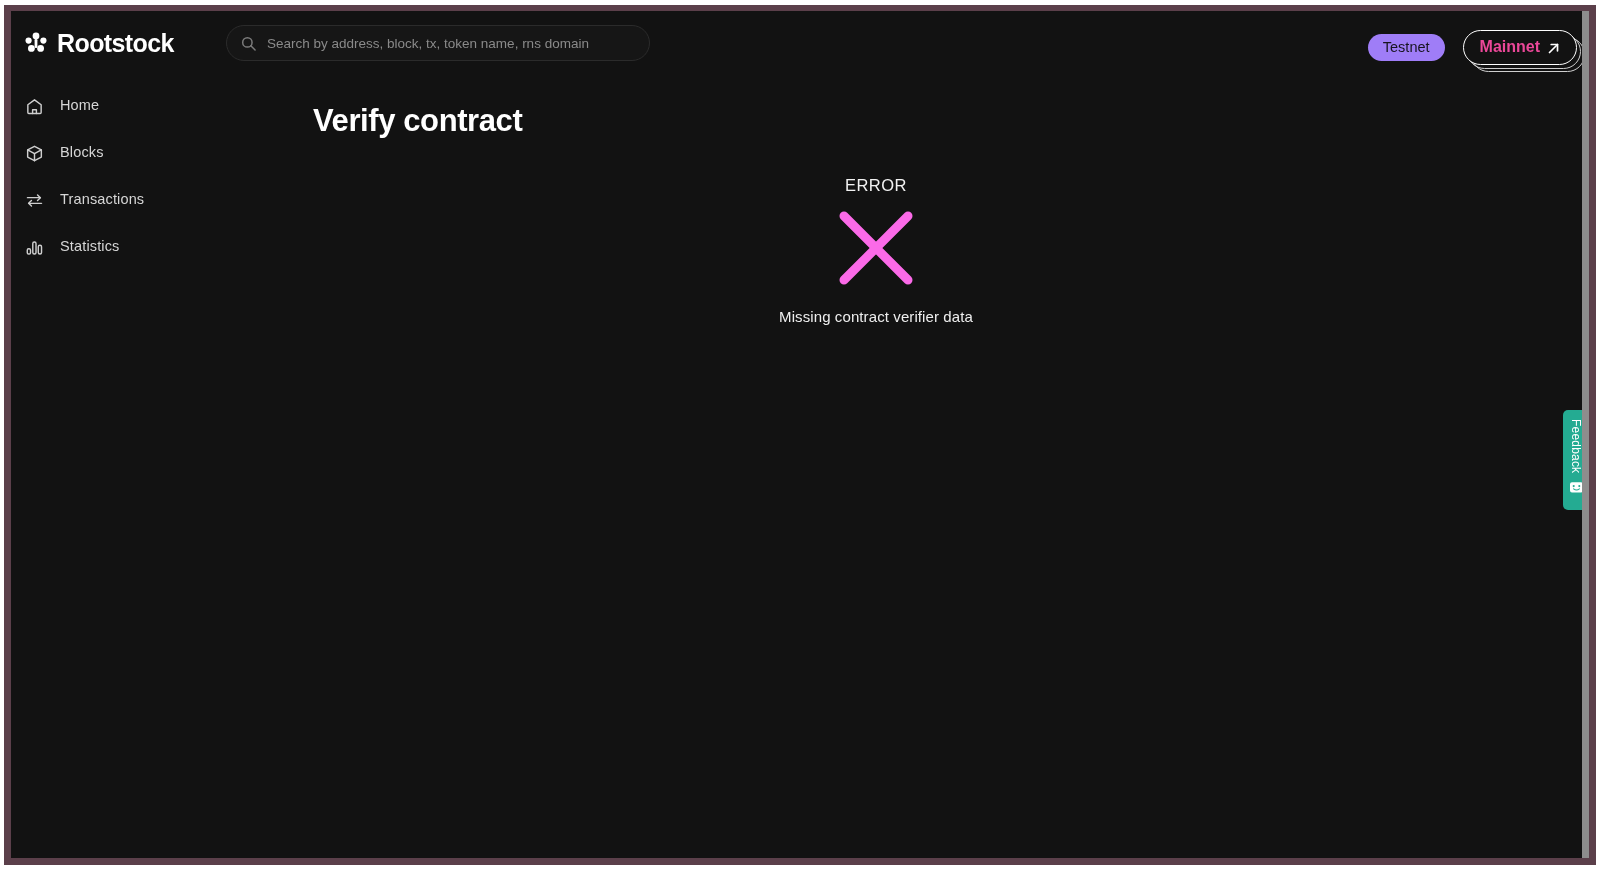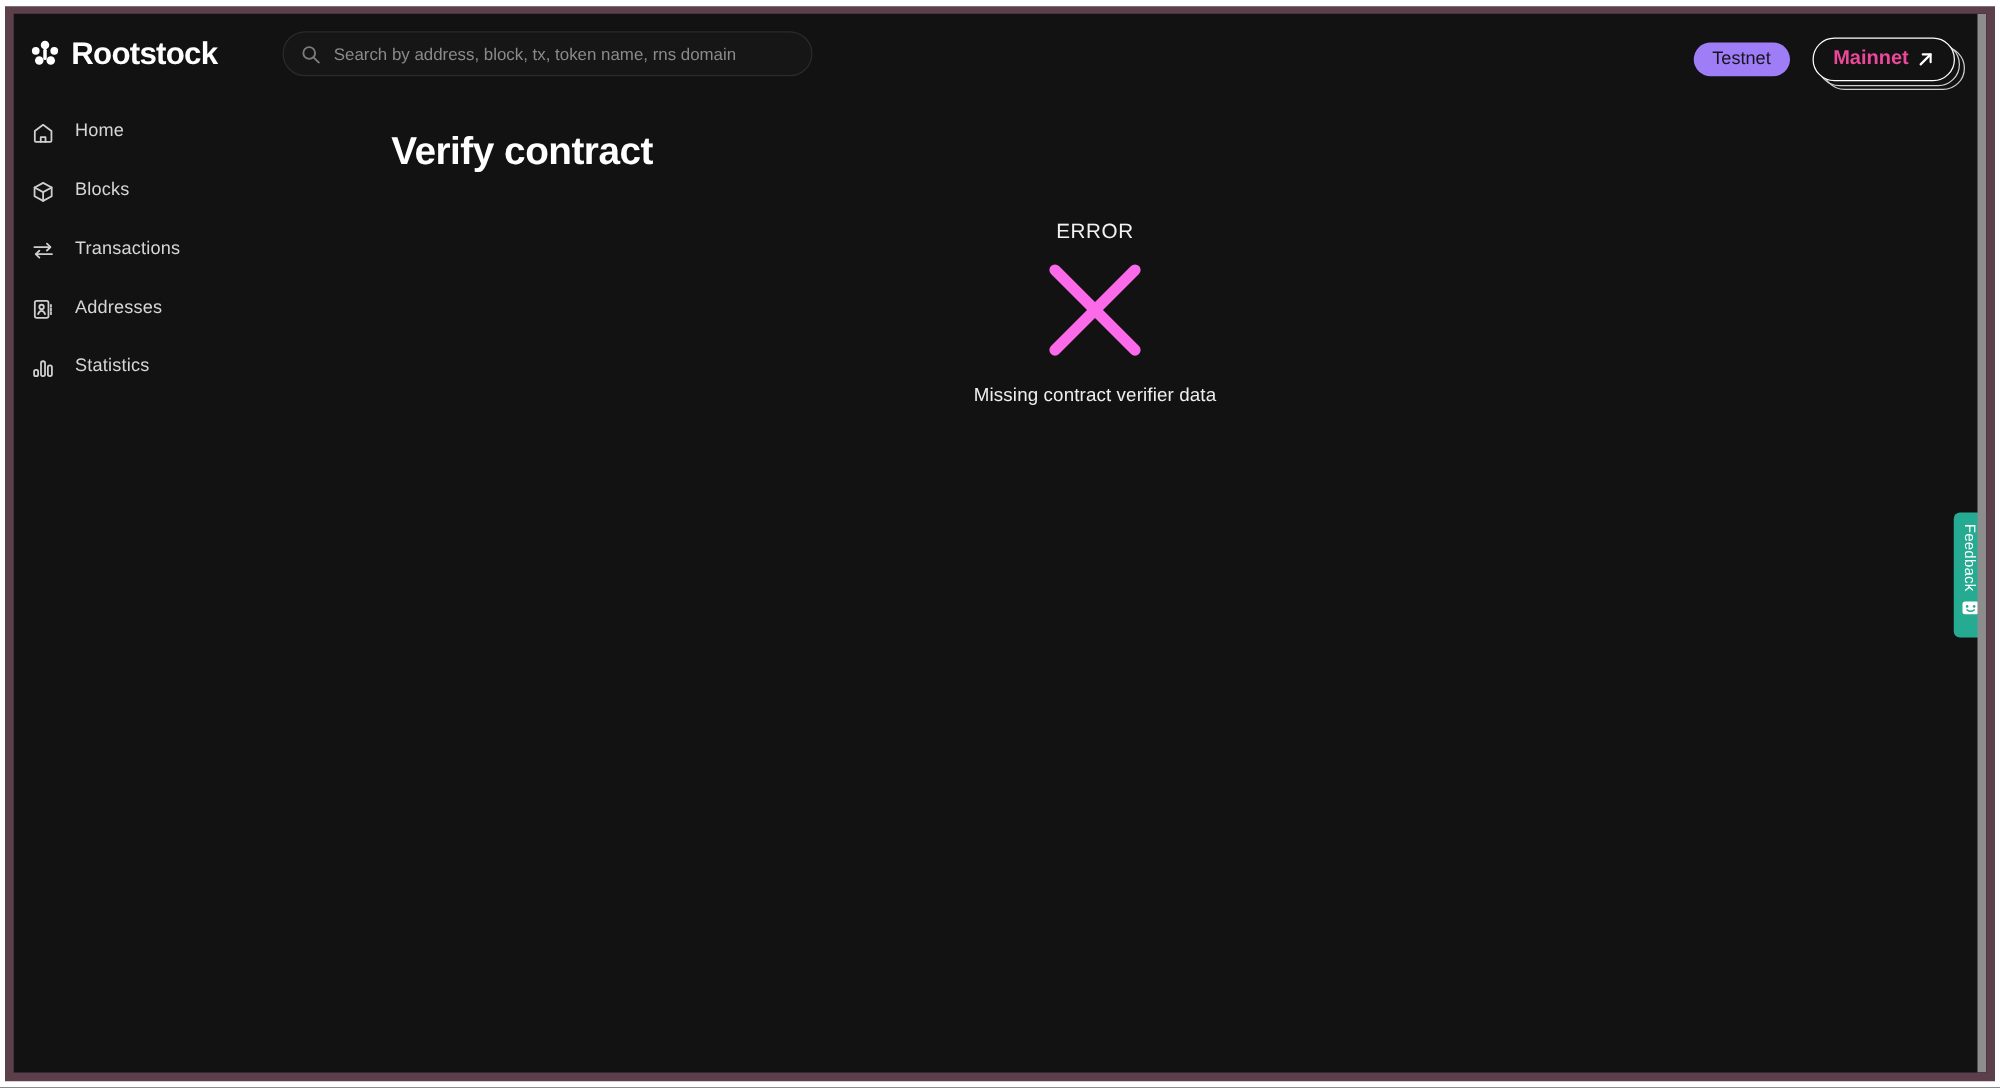--- a/index.html
+++ b/index.html
@@ -79,21 +79,21 @@
     outline: none;
     color: #e5e5e5;
     font-family: "Liberation Sans", sans-serif;
     font-size: 13.5px;
   }
   .search-input::placeholder { color: #8a8a8a; }
 
   
   .net-group {
     position: absolute;
-    right: 25px;
+    right: 12px;
     top: 19px;
     display: flex;
     align-items: center;
     gap: 18px;
   }
   .badge-testnet {
     background: #9f7df7;
     color: #17141f;
     font-size: 14.5px;
     padding: 4px 15px 5px;
@@ -303,31 +303,20 @@
             <svg viewBox="0 0 20 20" fill="none" stroke="#cfcfcf" stroke-width="1.5" stroke-linecap="round" stroke-linejoin="round">
               <path d="M2.6 7 H16"></path>
                 <polyline points="13.2,4.1 16.2,7 13.2,9.9"></polyline>
               <path d="M17.4 13 H4"></path>
                 <polyline points="6.8,10.1 3.8,13 6.8,15.9"></polyline>
             </svg>
           </span>
           <span class="nav-label">Transactions</span>
         </a>
 
-        <a class="nav-item">
-          <span class="nav-icon">
-            <svg viewBox="0 0 20 20" fill="none" stroke="#cfcfcf" stroke-width="1.5" stroke-linejoin="round" stroke-linecap="round">
-              <rect x="3" y="2.8" width="11.5" height="14.4" rx="1.6"></rect>
-              <circle cx="8.7" cy="8" r="1.9"></circle>
-              <path d="M5.8 14 c.6-2 2-2.7 2.9-2.7 s2.3.7 2.9 2.7"></path>
-              <path d="M16.6 6.2 v1.6 M16.6 9.3 v1.6 M16.6 12.4 v1.6"></path>
-            </svg>
-          </span>
-          <span class="nav-label">Addresses</span>
-        </a>
 
 
 
         <a class="nav-item">
           <span class="nav-icon">
             <svg viewBox="0 0 20 20" fill="none" stroke="#cfcfcf" stroke-width="1.5" stroke-linejoin="round">
               <rect x="2.4" y="11.4" width="3.4" height="5.4" rx="1.4"></rect>
               <rect x="8.2" y="4.2" width="3.4" height="12.6" rx="1.6"></rect>
               <rect x="14" y="7.6" width="3.4" height="9.2" rx="1.6"></rect>
             </svg>

